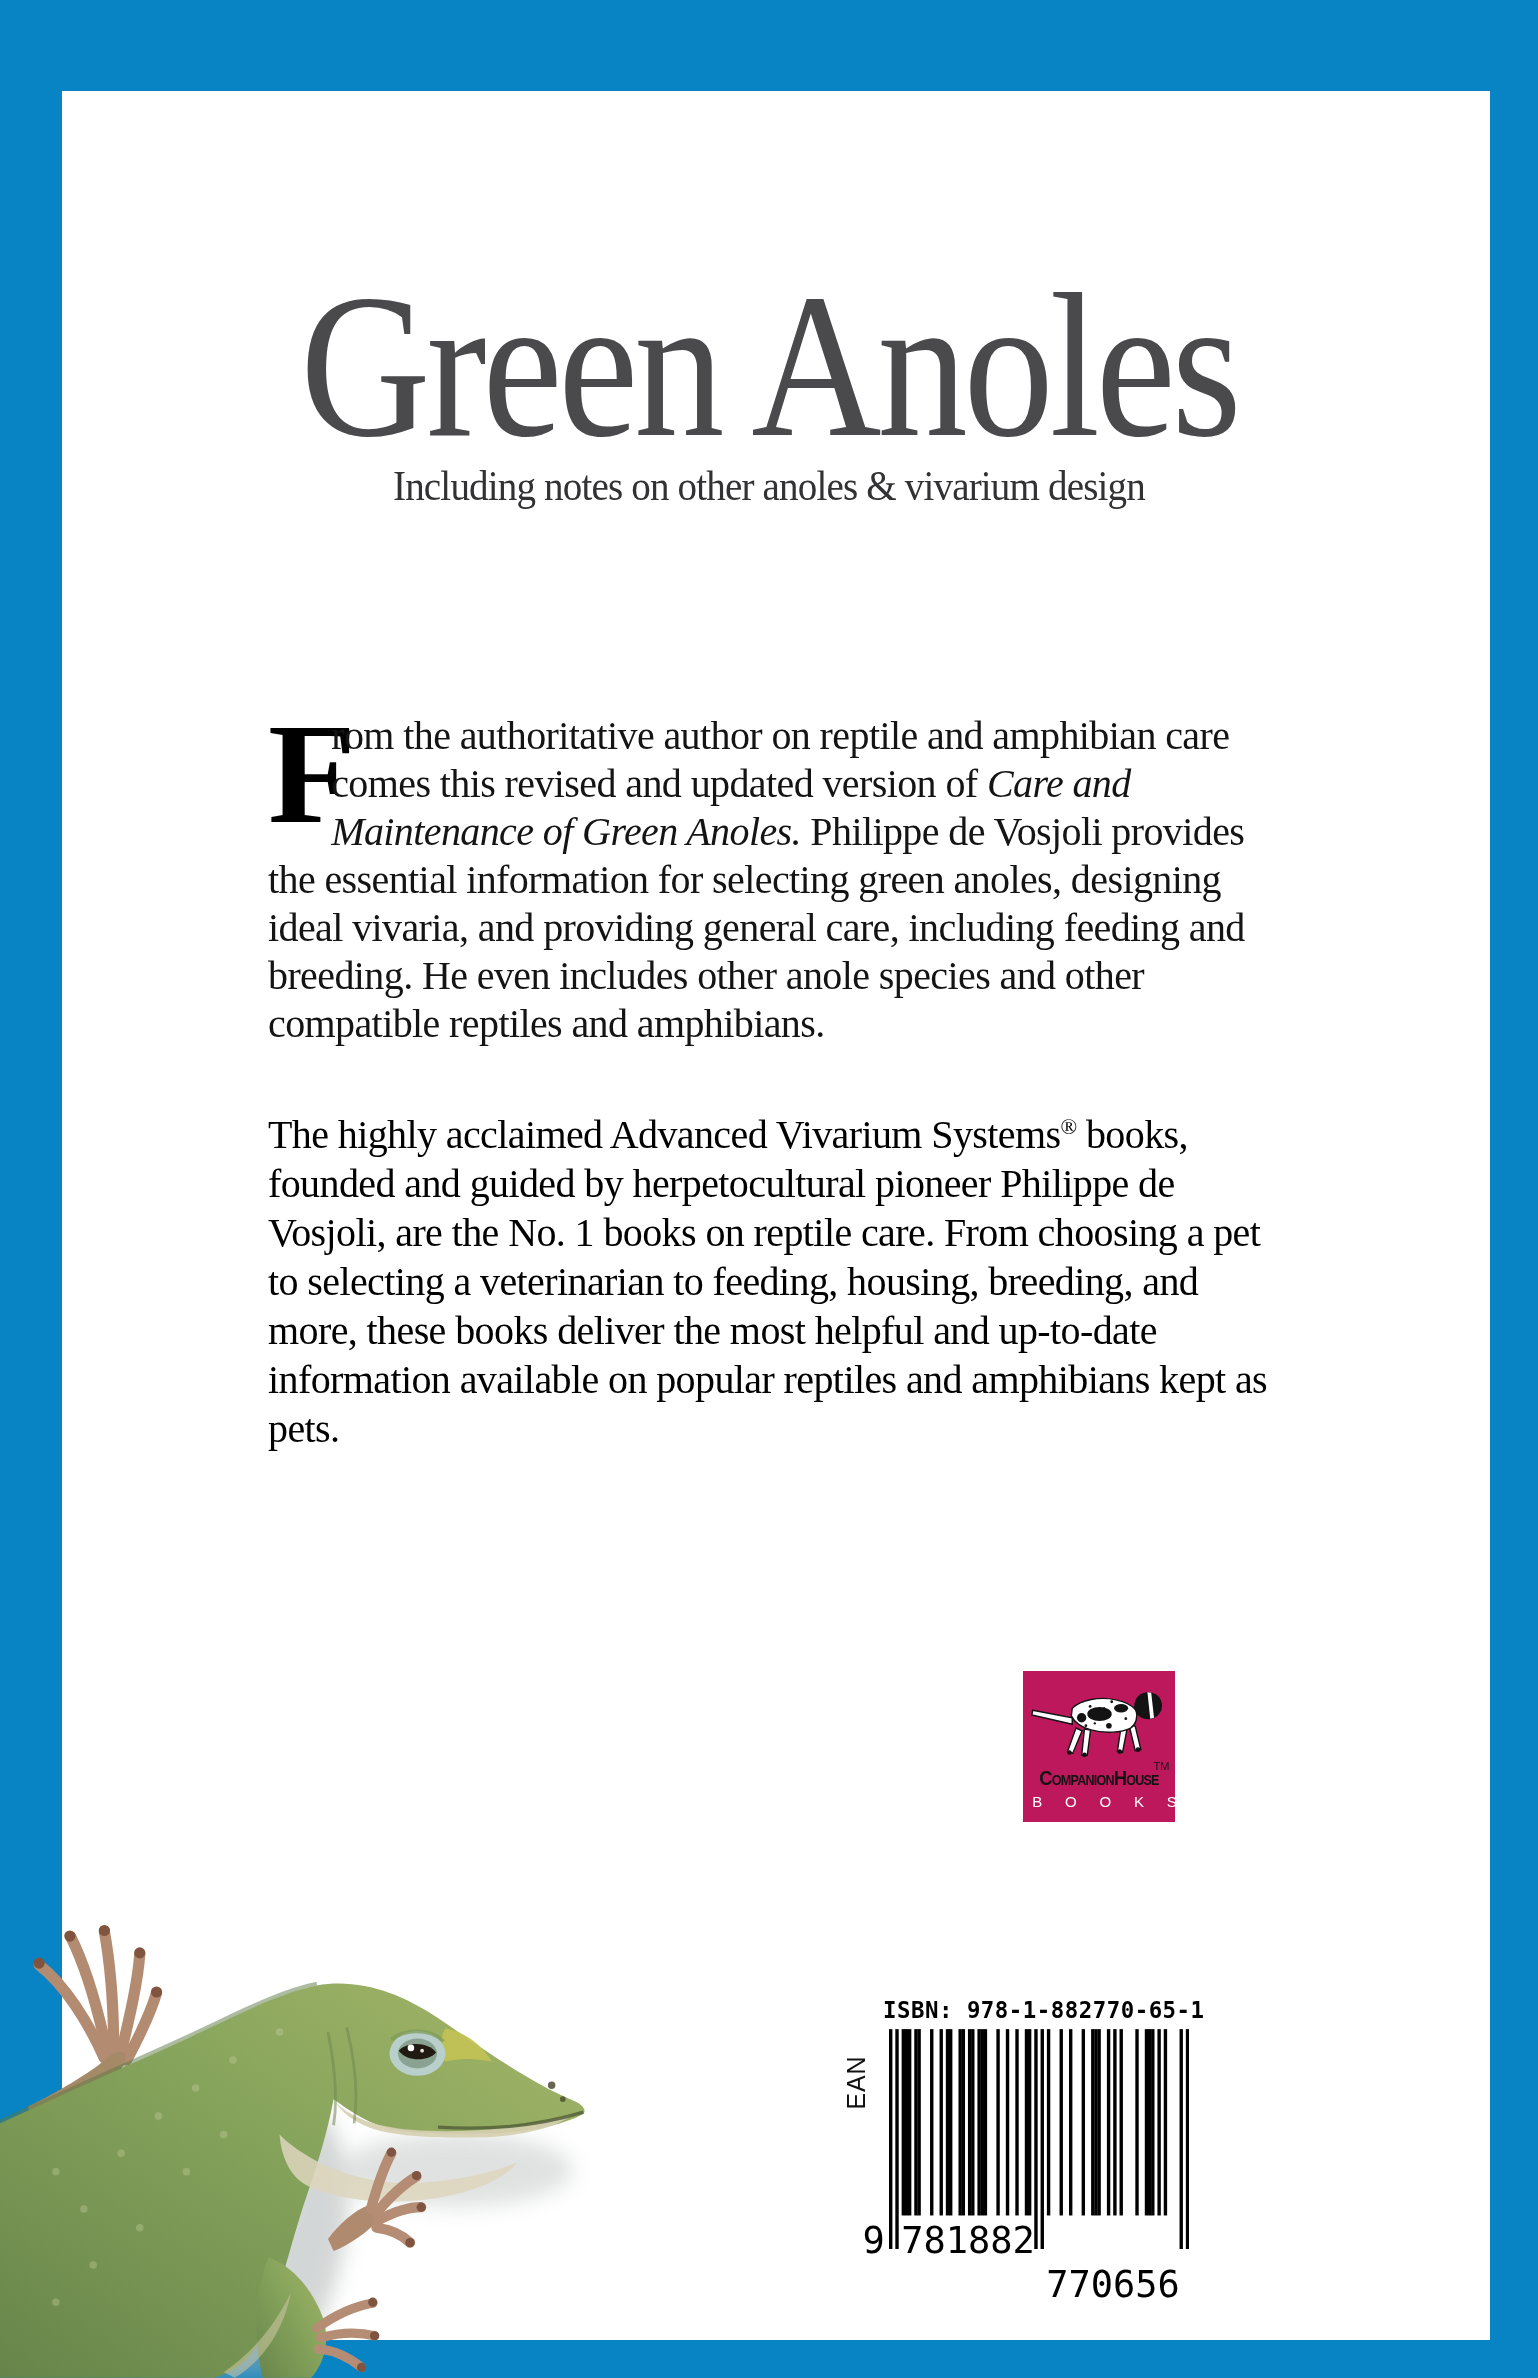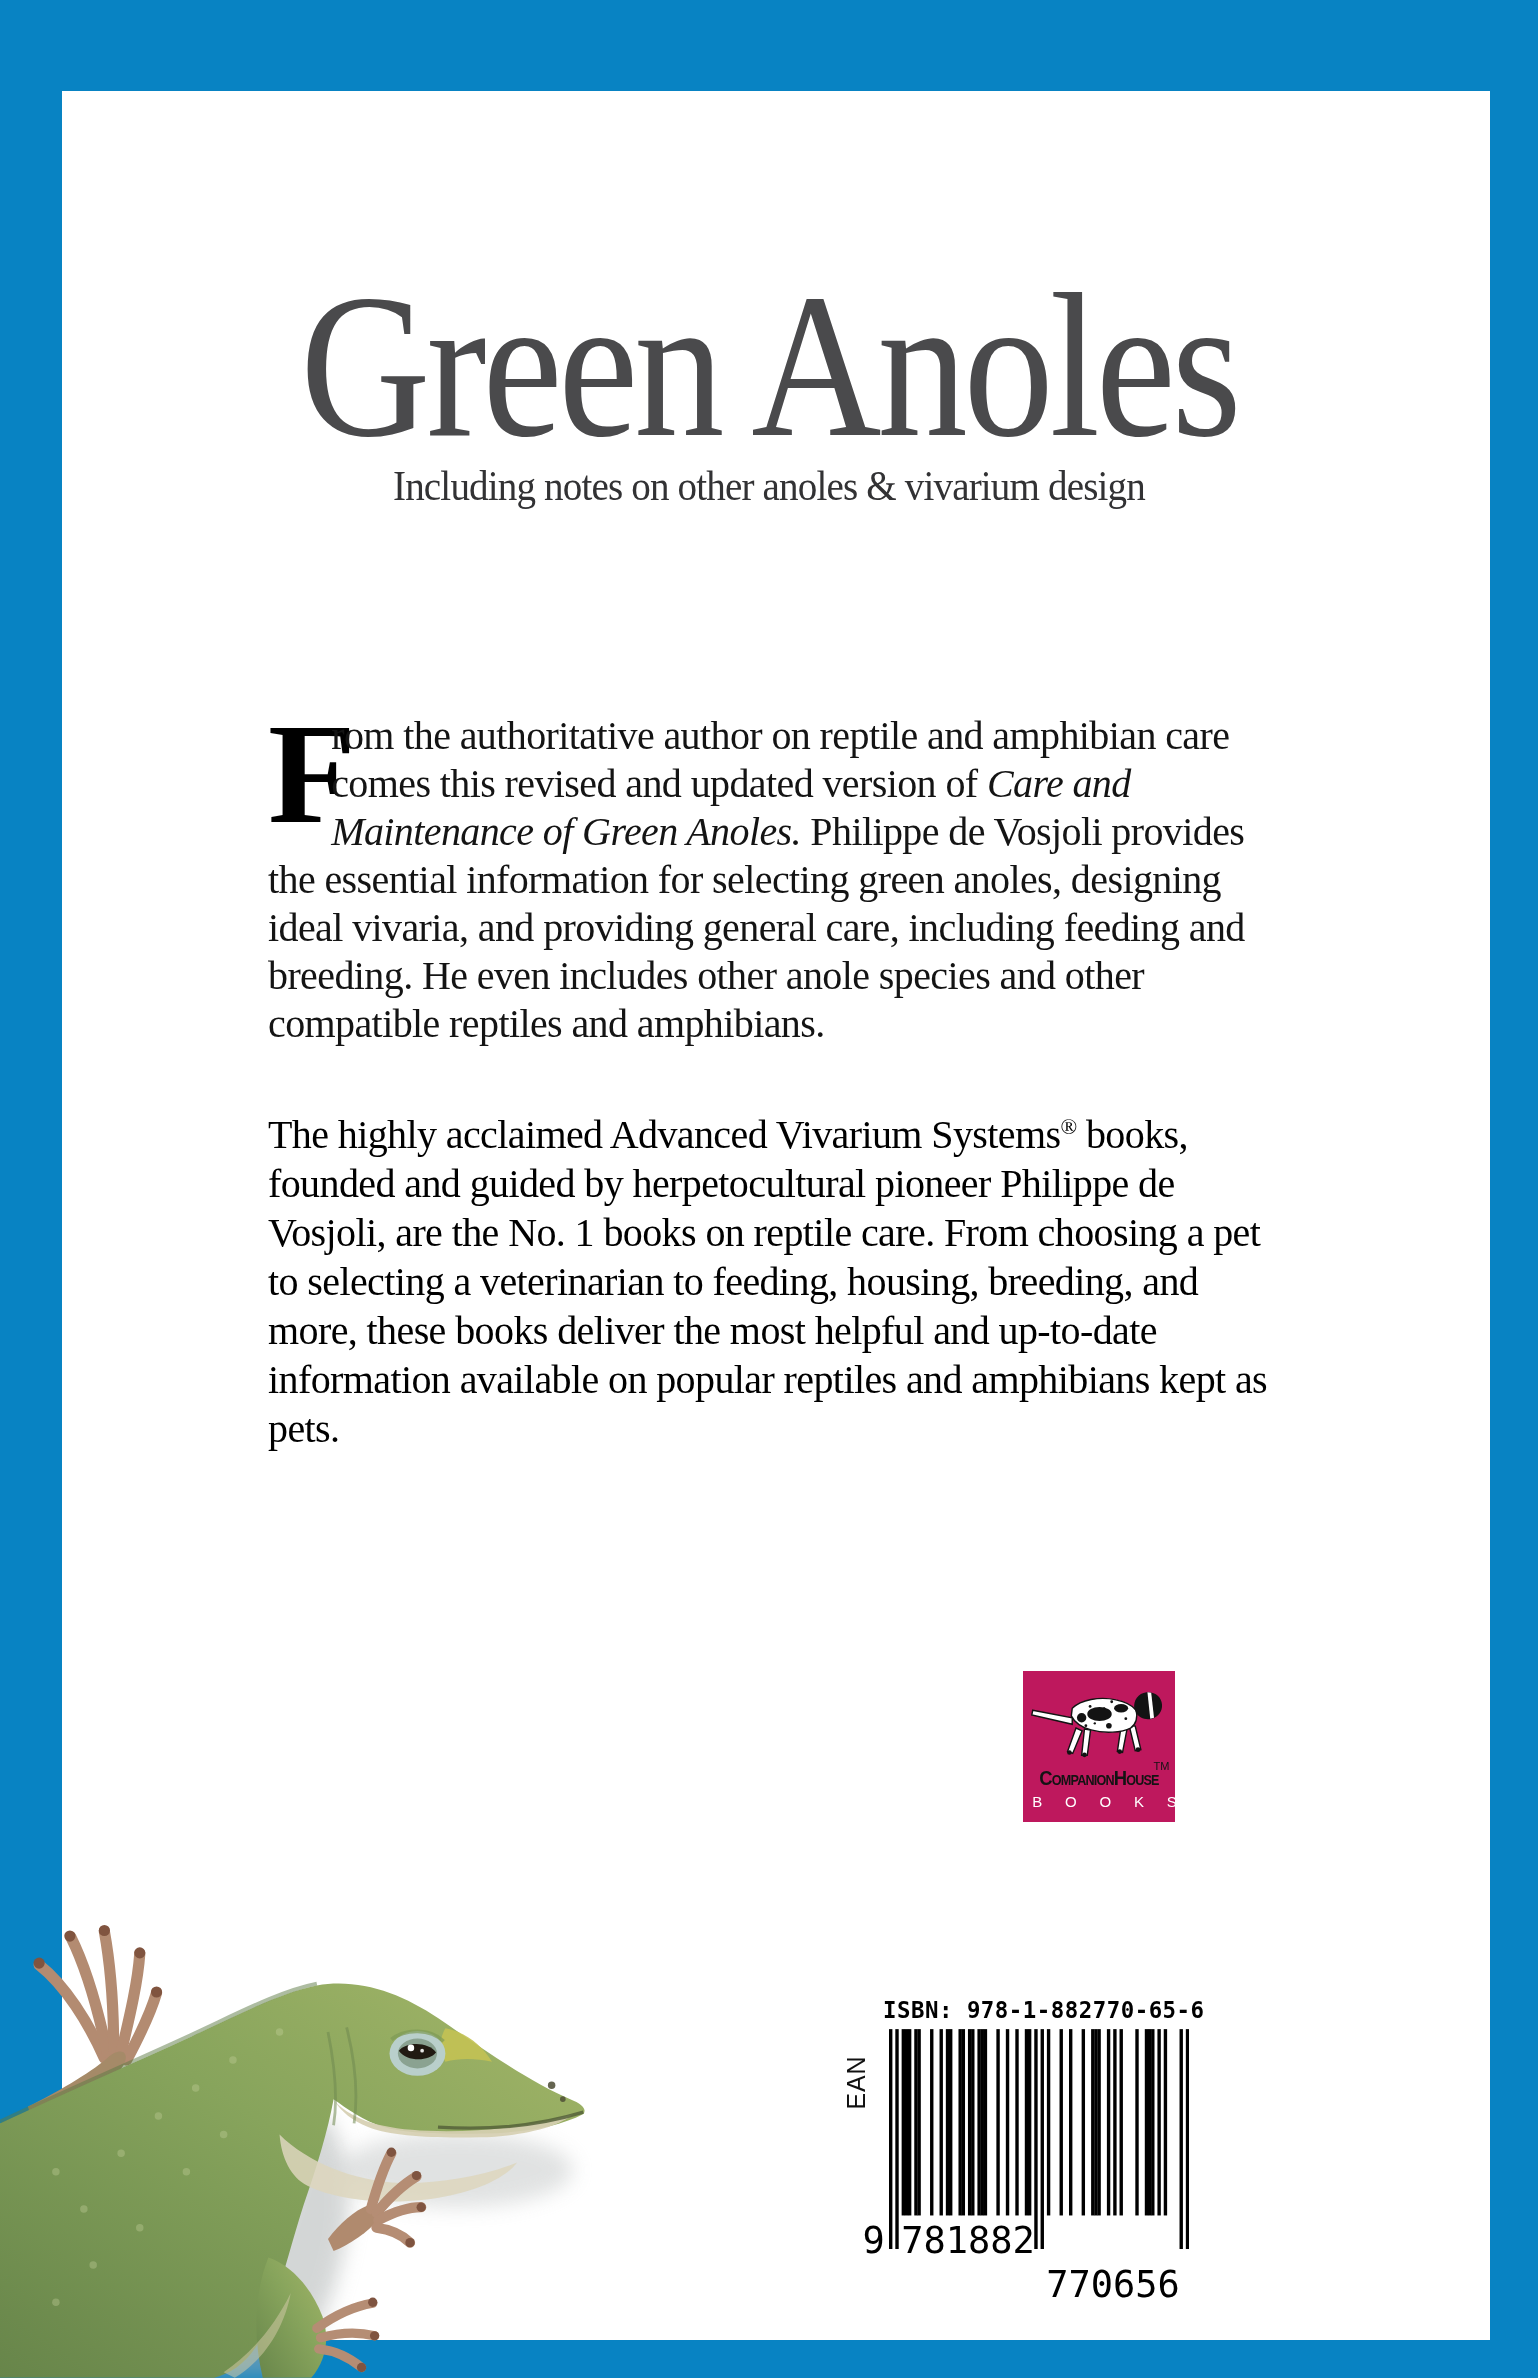--- a/index.html
+++ b/index.html
@@ -91,21 +91,21 @@
         <circle cx="193" cy="150" r="5"></circle>
           <circle cx="232" cy="146" r="5"></circle>
       </g>
     </svg>
     <div class="wordmark">CompanionHouse</div>
     <div class="tm">TM</div>
     <div class="books">B O O K S</div>
   </div>
 
   <div class="barcode">
-    <div class="isbn">ISBN: 978-1-882770-65-6</div>
+    <div class="isbn">ISBN: 978-1-882770-65-1</div>
     <div class="ean">EAN</div>
     <svg class="bars" width="300" height="222" viewBox="0 0 322 238" xmlns="http://www.w3.org/2000/svg">
         <rect x="0.00" y="0" width="3.64" height="236"></rect>
         <rect x="6.78" y="0" width="3.64" height="236"></rect>
         <rect x="13.56" y="0" width="3.64" height="200"></rect>
         <rect x="16.95" y="0" width="3.64" height="200"></rect>
         <rect x="20.34" y="0" width="3.64" height="200"></rect>
         <rect x="27.12" y="0" width="3.64" height="200"></rect>
         <rect x="30.51" y="0" width="3.64" height="200"></rect>
         <rect x="44.06" y="0" width="3.64" height="200"></rect>

